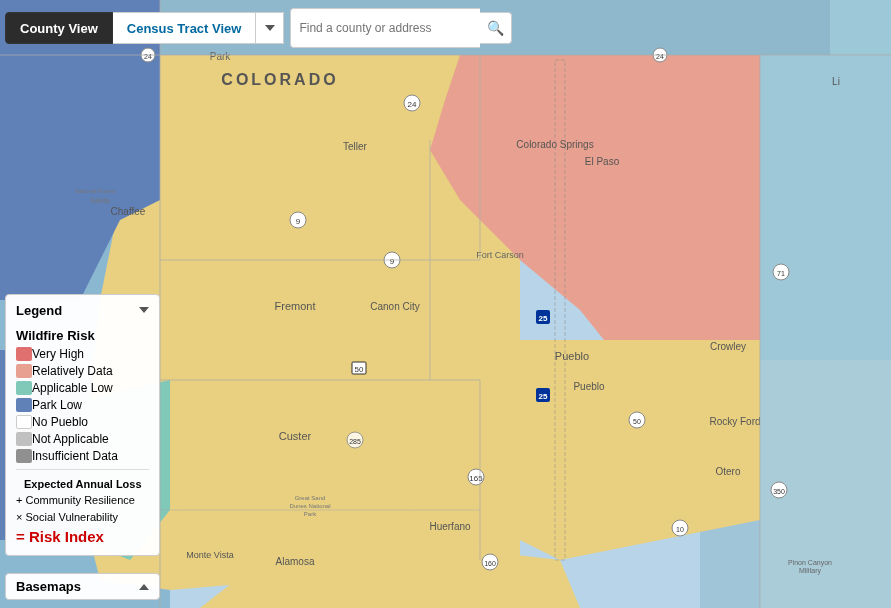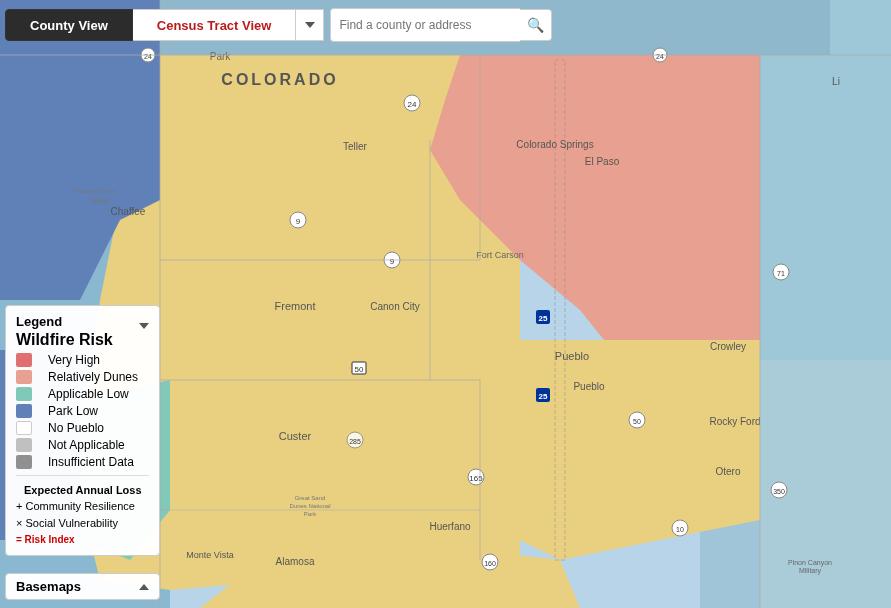--- a/index.html
+++ b/index.html
@@ -25,39 +25,39 @@
       position: absolute;
       top: 8px;
       left: 5px;
       display: flex;
       align-items: center;
       gap: 0;
       z-index: 100;
     }
 
     .tab-btn {
-      padding: 7px 24px;
+      padding: 7px 14px;
       border: 1.5px solid #333;
       background: #2c2c2c;
       color: #fff;
       font-size: 13px;
       font-weight: bold;
       cursor: pointer;
       border-radius: 0;
       height: 32px;
       display: flex;
       align-items: center;
     }
     .tab-btn.active {
       background: #2c2c2c;
       color: #fff;
     }
     .tab-btn.inactive {
       background: #fff;
-      color: #b91c1c;
+      color: #0369a1;
       border: 1.5px solid #ccc;
     }
     .tab-btn:first-child {
       border-radius: 4px 0 0 4px;
     }
     .tab-btn.census {
       border-radius: 0;
       border-left: none;
     }
 
@@ -73,21 +73,21 @@
       cursor: pointer;
     }
 
     .search-container {
       display: flex;
       align-items: center;
       margin-left: 6px;
     }
     .search-input {
       width: 190px;
-      height: 34px;
+      height: 40px;
       border: 1.5px solid #ccc;
       border-right: none;
       padding: 0 8px;
       font-size: 12px;
       outline: none;
       border-radius: 4px 0 0 4px;
     }
     .search-btn {
       width: 32px;
       height: 32px;
@@ -111,38 +111,38 @@
       border: 1px solid #ccc;
       border-radius: 4px;
       padding: 8px 10px 10px 10px;
       min-width: 155px;
       z-index: 100;
       font-size: 12px;
     }
 
     .legend-header {
       display: flex;
-      align-items: flex-end;
+      align-items: center;
       justify-content: space-between;
       font-weight: bold;
       font-size: 13px;
-      margin-bottom: 2px;
+      margin-bottom: 10px;
       cursor: pointer;
     }
 
     .legend-title-wildfire {
       font-weight: bold;
-      font-size: 16px;
+      font-size: 13px;
       margin-bottom: 4px;
     }
 
     .legend-item {
       display: flex;
       align-items: center;
-      gap: 16px;
+      gap: 0;
       margin-bottom: 3px;
       font-size: 12px;
     }
 
     .legend-swatch {
       width: 16px;
       height: 14px;
       border-radius: 2px;
       flex-shrink: 0;
     }
@@ -156,21 +156,21 @@
     .legend-eal {
       font-size: 11px;
       line-height: 1.5;
     }
     .legend-eal strong {
       font-weight: bold;
       padding-left: 8px;
     }
     .legend-risk-index {
       color: #cc0000;
-      font-size: 10px;
+      font-size: 15px;
       font-weight: bold;
       margin-top: 3px;
     }
 
     
     #basemaps-panel {
       position: absolute;
       bottom: 8px;
       left: 5px;
       background: rgba(255,255,255,0.97);
@@ -339,21 +339,21 @@
       <span class="arrow-down"></span>
     </div>
     <div class="legend-title-wildfire">Wildfire Risk</div>
 
     <div class="legend-item">
       <div class="legend-swatch" style="background:#e07070;"></div>
       <span>Very High</span>
     </div>
     <div class="legend-item">
       <div class="legend-swatch" style="background:#e8a090;"></div>
-      <span>Relatively Dunes</span>
+      <span>Relatively Data</span>
     </div>
     <div class="legend-item">
       <div class="legend-swatch" style="background:#80c8b8;"></div>
       <span>Applicable Low</span>
     </div>
     <div class="legend-item">
       <div class="legend-swatch" style="background:#6080b8;"></div>
       <span>Park Low</span>
     </div>
     <div class="legend-item">

